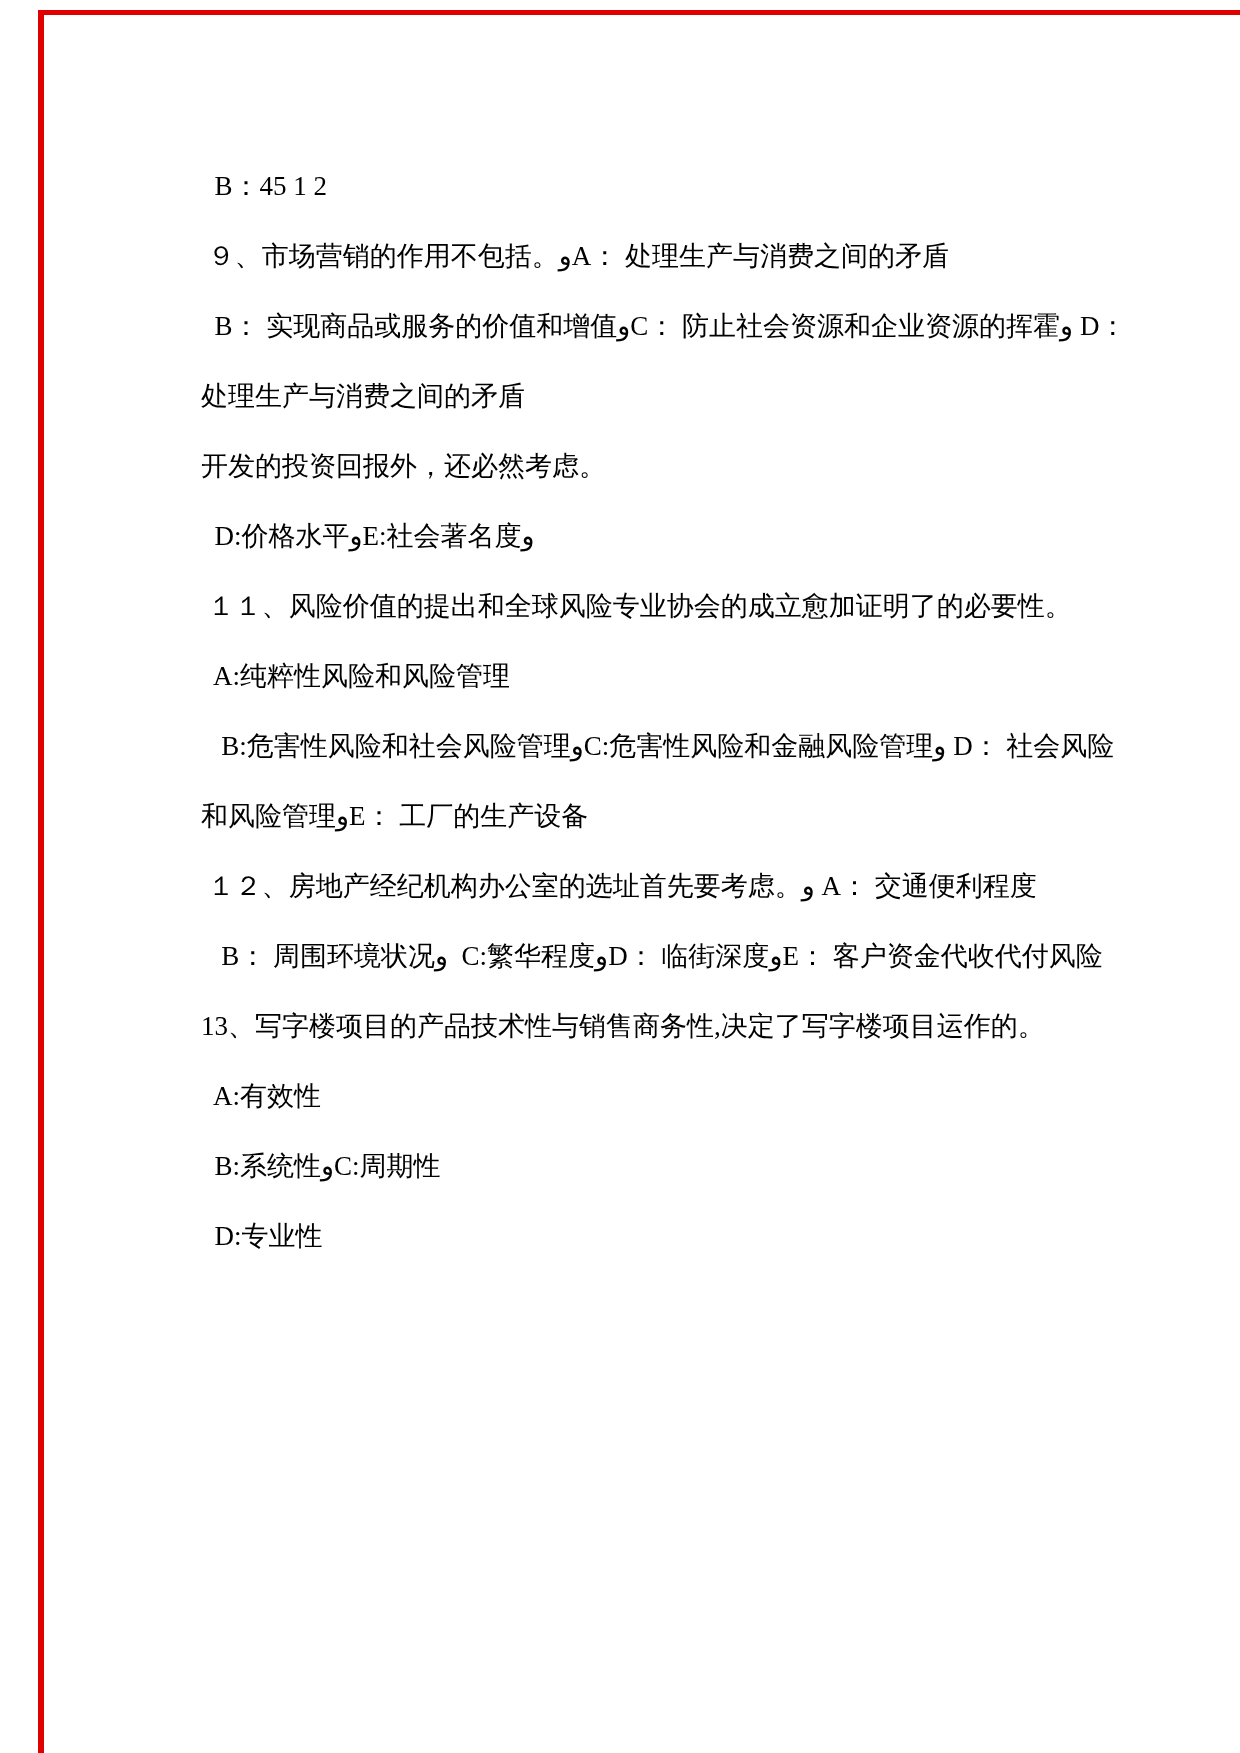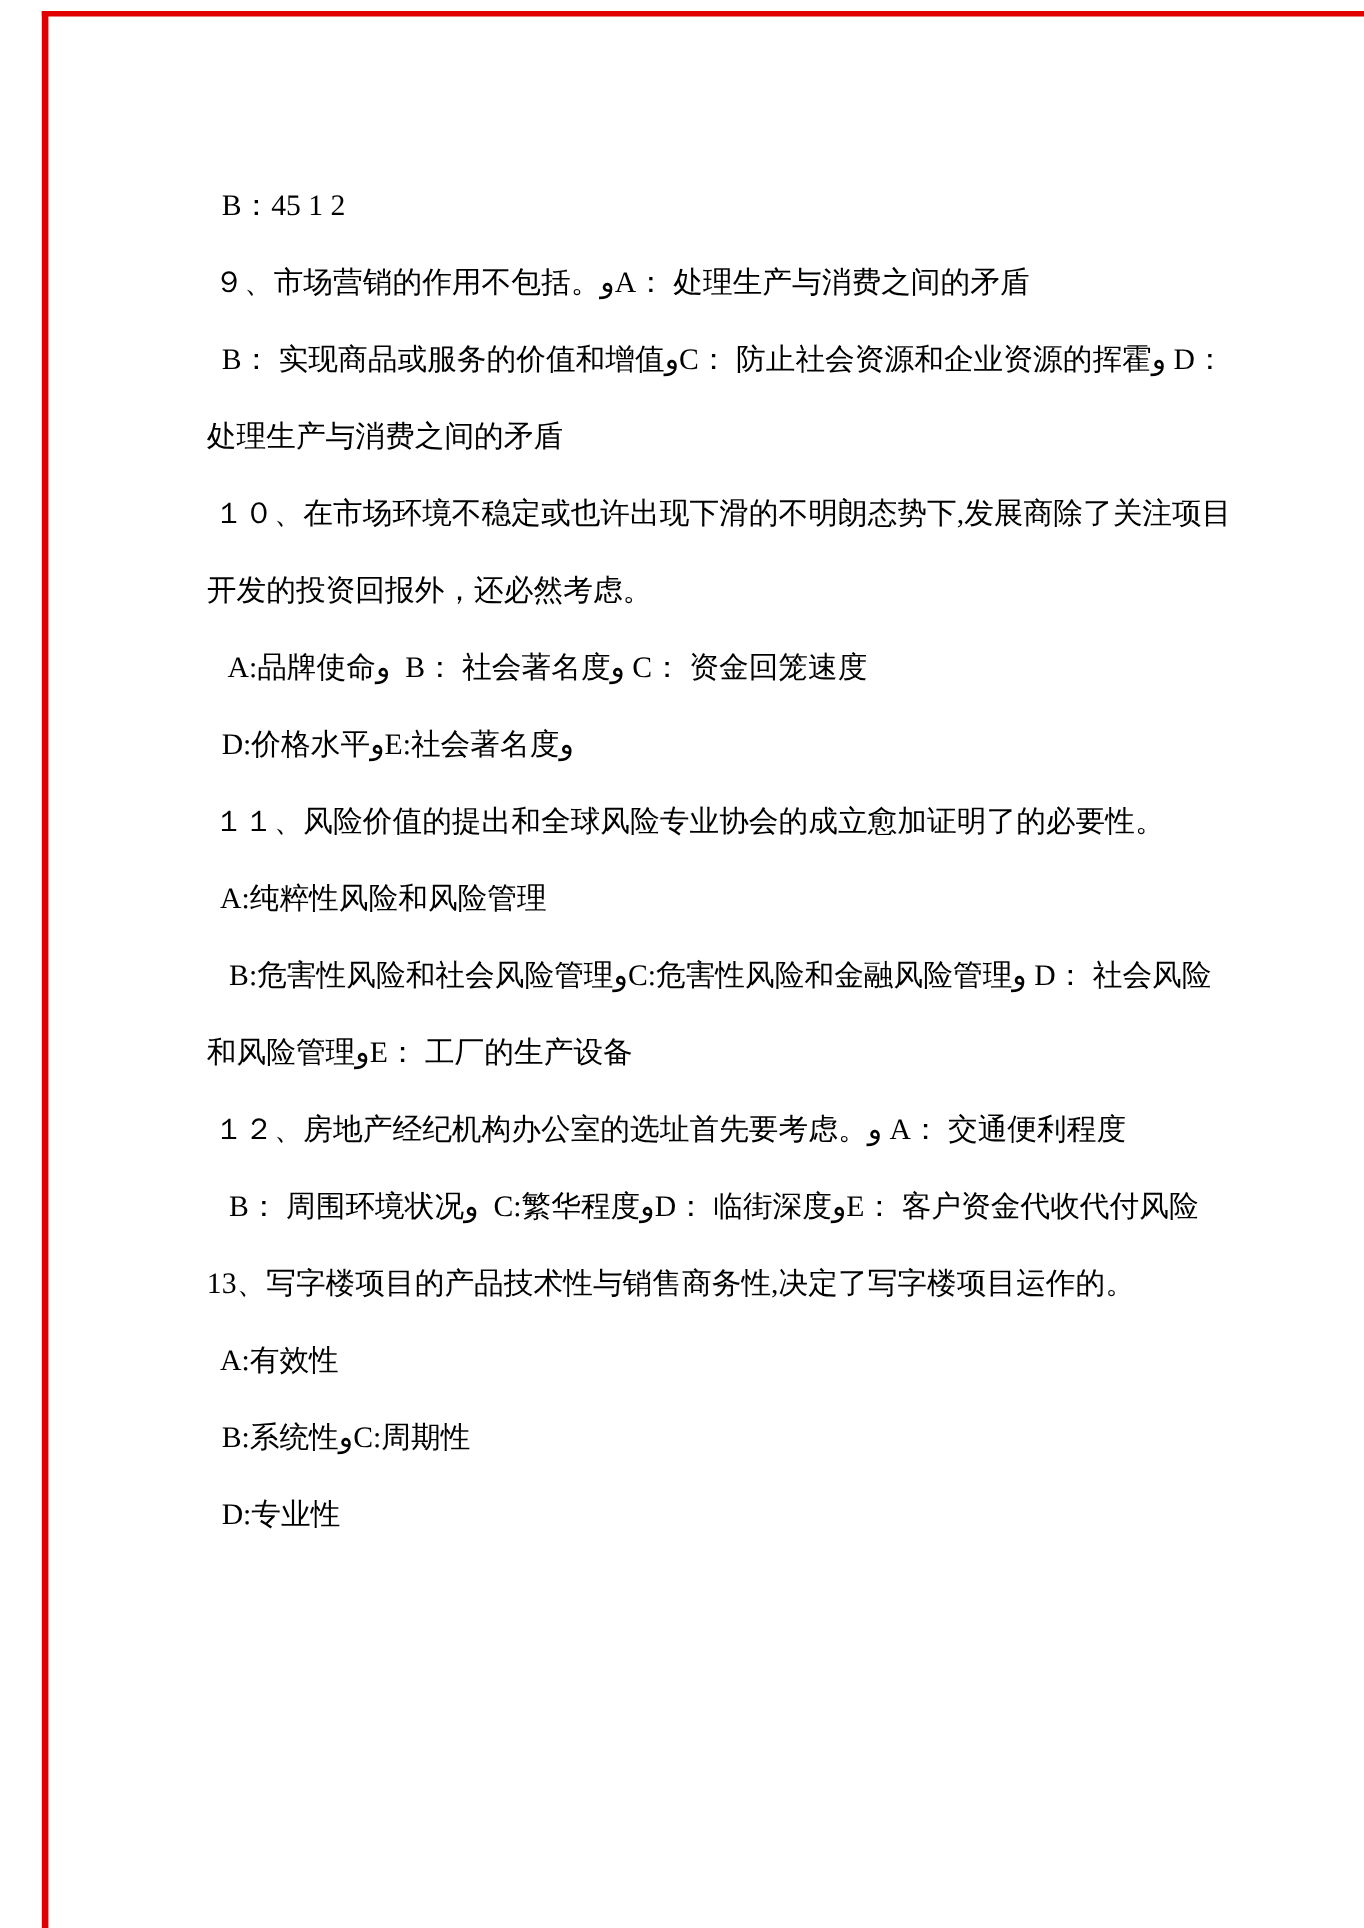--- a/index.html
+++ b/index.html
@@ -42,37 +42,36 @@
     width: 1010px;
   }
   .doc-line {
     height: 70px;
     line-height: 70px;
     font-size: 27px;
     color: #000000;
     white-space: pre;
     direction: ltr;
     unicode-bidi: embed;
+    margin-left: 13px;
   }
 </style>
 </head>
 <body>
 
 <div class="page">
   <div class="border-top-line"></div>
   <div class="border-left-line"></div>
 
   <div class="content">
     <div class="doc-line">  B：45 1 2</div>
     <div class="doc-line"> ９、市场营销的作用不包括。وA： 处理生产与消费之间的矛盾</div>
     <div class="doc-line">  B： 实现商品或服务的价值和增值وC： 防止社会资源和企业资源的挥霍و D：</div>
     <div class="doc-line">处理生产与消费之间的矛盾</div>
-    <div class="doc-line"> １０、在市场环境不稳定或也许出现下滑的不明朗态势下,发展商除了关注项目</div>
     <div class="doc-line">开发的投资回报外，还必然考虑。</div>
-    <div class="doc-line">   A:品牌使命و  B： 社会著名度و C： 资金回笼速度</div>
     <div class="doc-line">  D:价格水平وE:社会著名度و</div>
     <div class="doc-line"> １１、风险价值的提出和全球风险专业协会的成立愈加证明了的必要性。</div>
     <div class="doc-line">  A:纯粹性风险和风险管理</div>
     <div class="doc-line">   B:危害性风险和社会风险管理وC:危害性风险和金融风险管理و D： 社会风险</div>
     <div class="doc-line">和风险管理وE： 工厂的生产设备</div>
     <div class="doc-line"> １２、房地产经纪机构办公室的选址首先要考虑。و A： 交通便利程度</div>
     <div class="doc-line">   B： 周围环境状况و  C:繁华程度وD： 临街深度وE： 客户资金代收代付风险</div>
     <div class="doc-line">13、写字楼项目的产品技术性与销售商务性,决定了写字楼项目运作的。</div>
     <div class="doc-line">  A:有效性</div>
     <div class="doc-line">  B:系统性وC:周期性</div>

